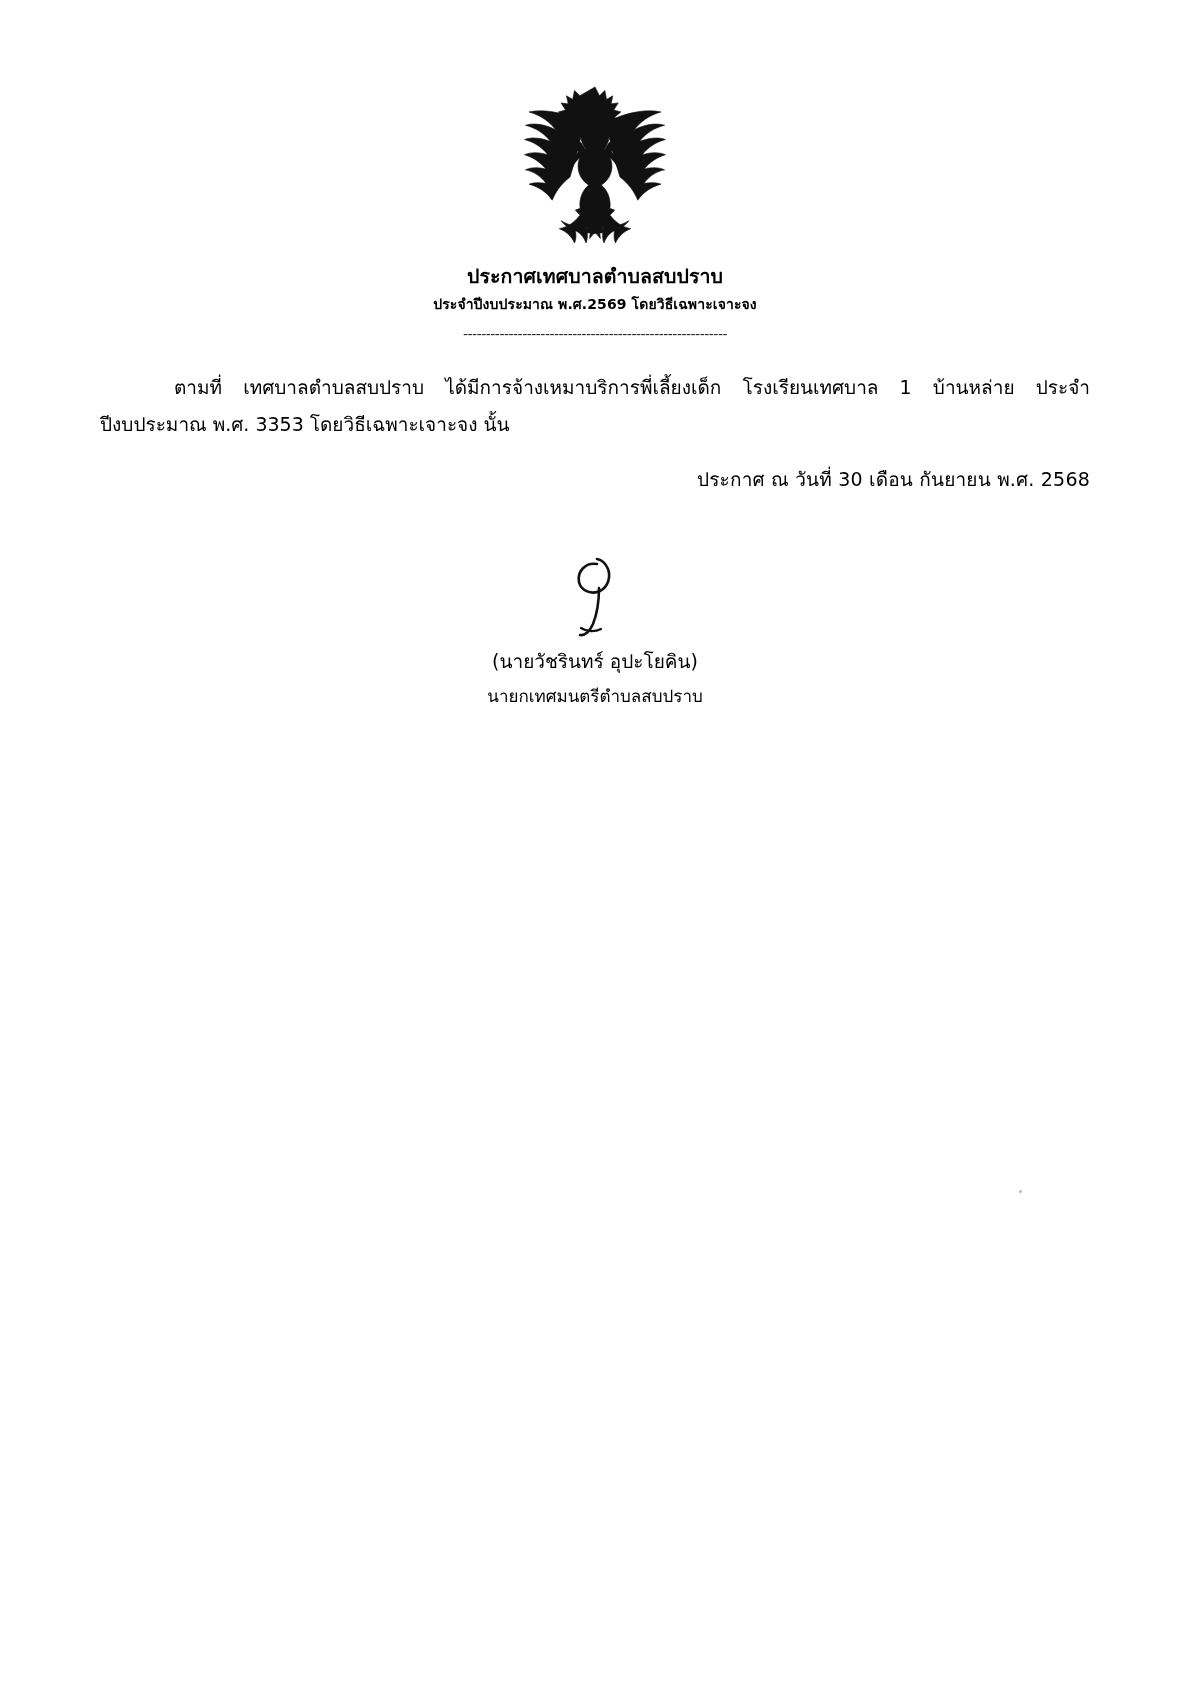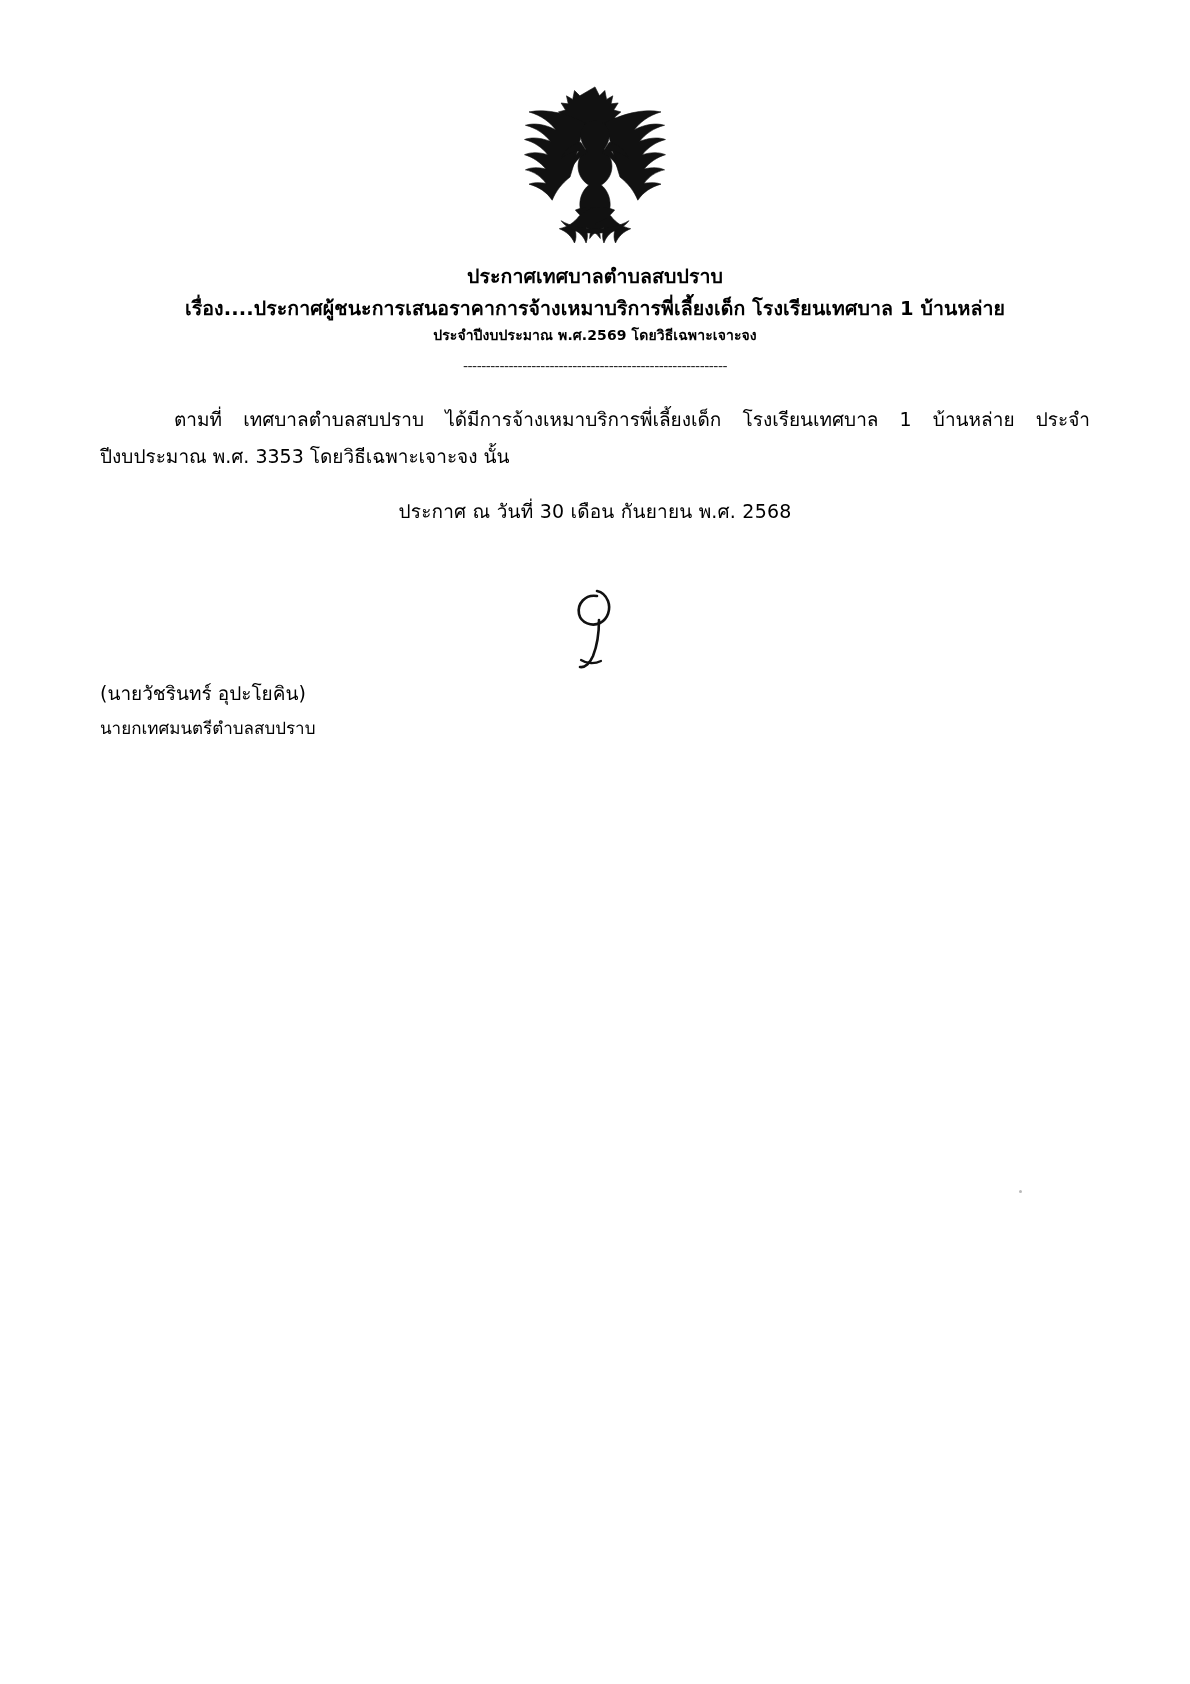--- a/index.html
+++ b/index.html
@@ -77,30 +77,30 @@
     text-align: justify;
     text-justify: inter-word;
     margin: 0 0 14px 0;
   }
   .para .indent {
     display: inline-block;
     width: 74px;
   }
 
   .center-line {
-    text-align: center;
+    text-align: right;
     font-size: 19px;
     margin-top: 18px;
     letter-spacing: 0.2px;
   }
 
   
   .sig-block {
     margin-top: 62px;
-    text-align: left;
+    text-align: center;
   }
   .sig-mark {
     height: 80px;
     display: flex;
     justify-content: center;
     align-items: flex-end;
   }
   .sig-svg { display:block; }
   .sig-name {
     font-size: 19px;
@@ -145,21 +145,20 @@
         <path d="M78 148 c6 8 14 13 22 15 -4 5 -6 11 -6 17 4 -6 10 -10 16 -12 -2 6 -2 12 0 17 2 -6 6 -11 12 -14 -1 5 -1 10 1 14 3 -7 9 -13 17 -16 -9 -2 -17 -7 -22 -14 -7 -6 -14 -10 -22 -10 -7 0 -13 1 -18 3 z"></path>
         <path d="M122 148 c-6 8 -14 13 -22 15 4 5 6 11 6 17 -4 -6 -10 -10 -16 -12 2 6 2 12 0 17 -2 -6 -6 -11 -12 -14 1 5 1 10 -1 14 -3 -7 -9 -13 -17 -16 9 -2 17 -7 22 -14 7 -6 14 -10 22 -10 7 0 13 1 18 3 z"></path>
 
         <path d="M62 160 c10 6 24 9 38 9 14 0 28 -3 38 -9 -6 9 -20 14 -38 14 -18 0 -32 -5 -38 -14 z"></path>
       </g>
     </svg>
   </div>
 
   <div class="head-block">
     <div class="head-line-1">ประกาศเทศบาลตำบลสบปราบ</div>
-    <div class="head-line-2">เรื่อง....ประกาศผู้ชนะการเสนอราคาการจ้างเหมาบริการพี่เลี้ยงเด็ก โรงเรียนเทศบาล 1 บ้านหล่าย</div>
     <div class="head-line-3">ประจำปีงบประมาณ พ.ศ.2569 โดยวิธีเฉพาะเจาะจง</div>
     <div class="divider">----------------------------------------------------------</div>
   </div>
 
   <div class="body-block">
     <p class="para"><span class="indent"></span><span>ตามที่ เทศบาลตำบลสบปราบ ได้มีการจ้างเหมาบริการพี่เลี้ยงเด็ก โรงเรียนเทศบาล 1 บ้านหล่าย ประจำปีงบประมาณ พ.ศ. 3353 โดยวิธีเฉพาะเจาะจง   นั้น</span></p>
     <div class="center-line">ประกาศ  ณ  วันที่   30  เดือน   กันยายน   พ.ศ.  2568</div>
   </div>
 
   <div class="sig-block">

